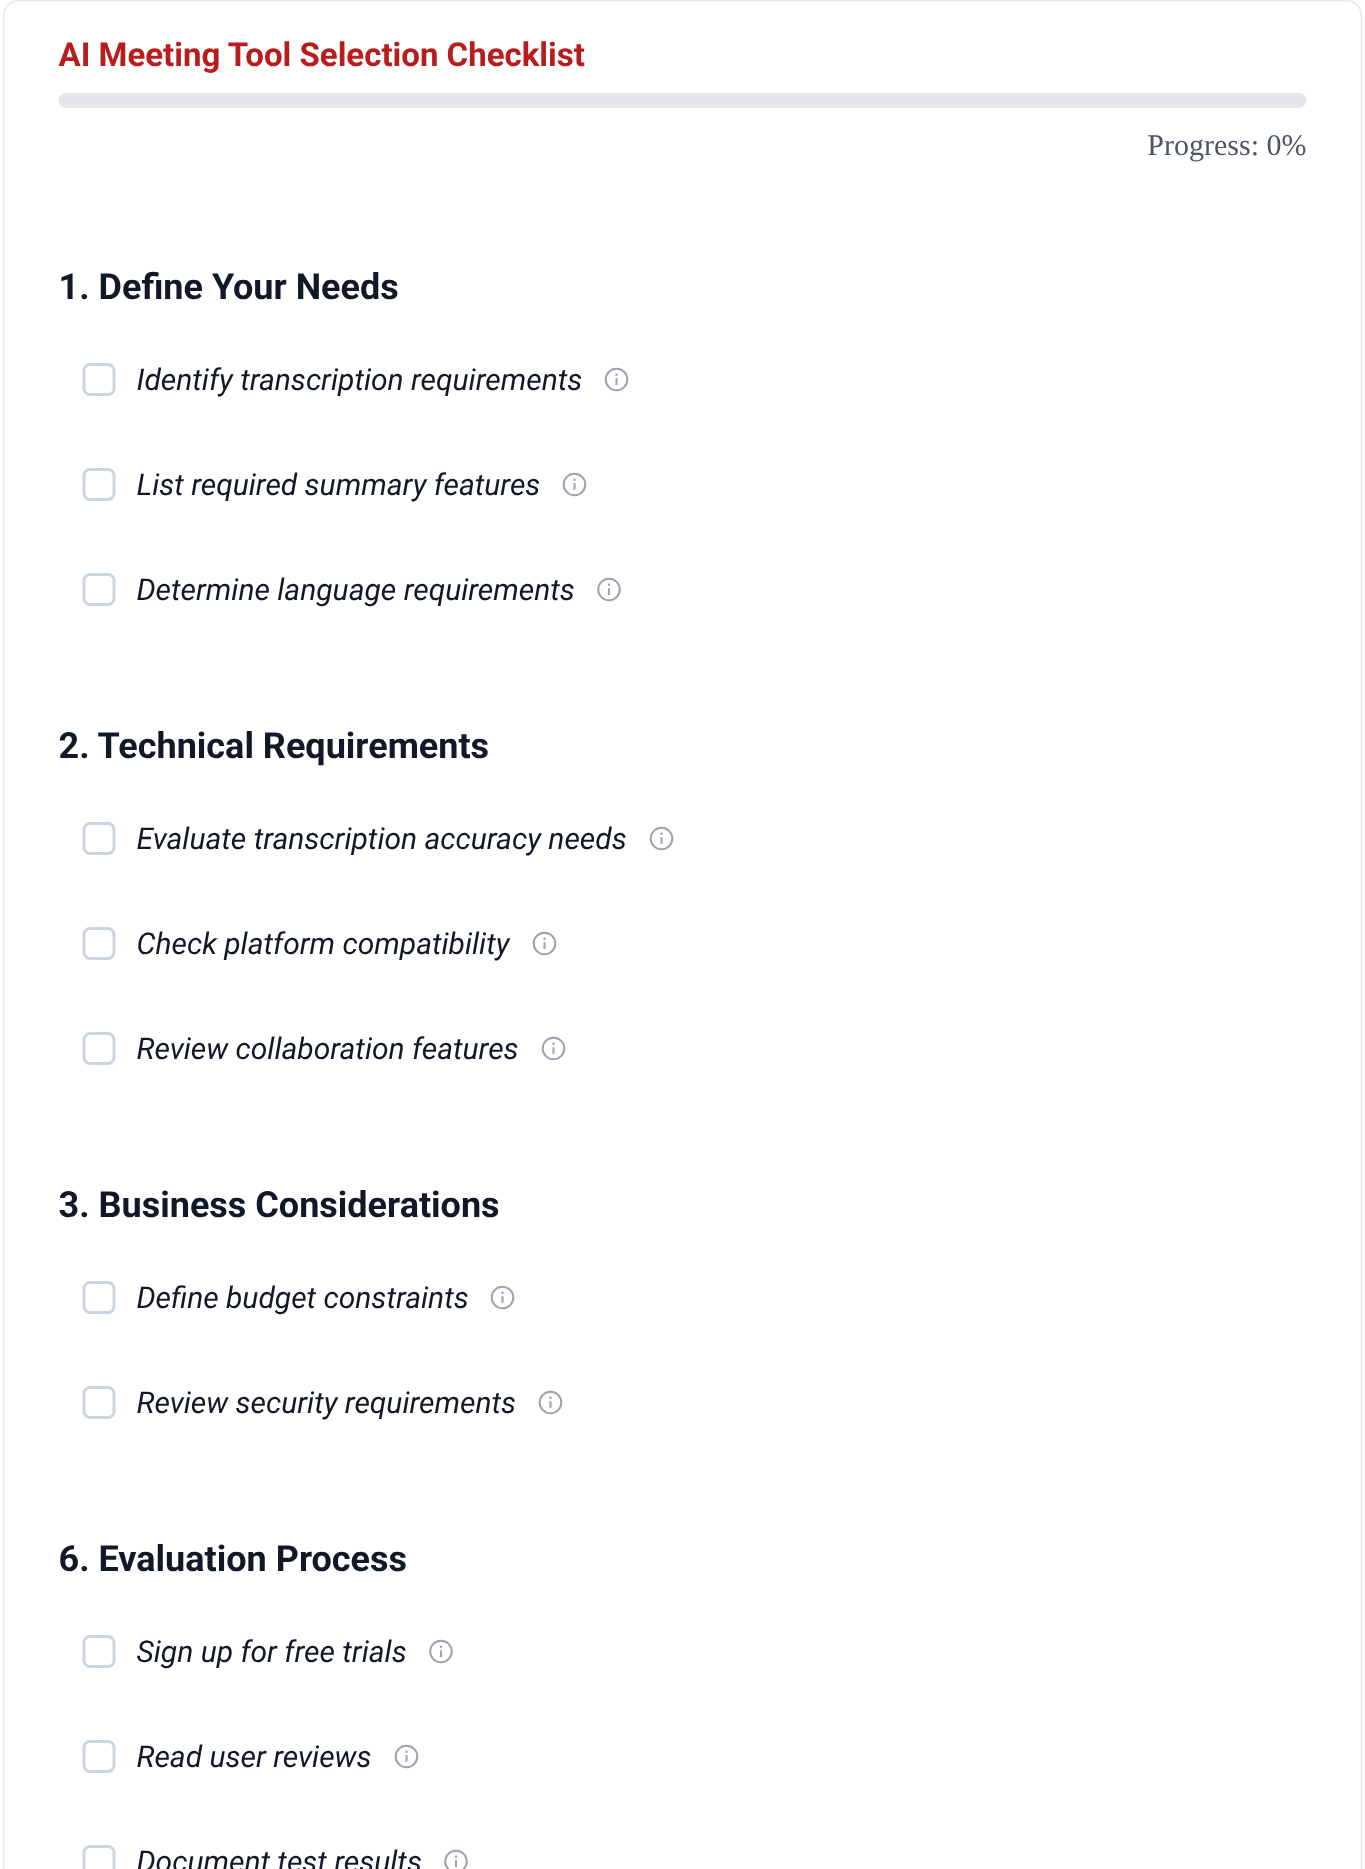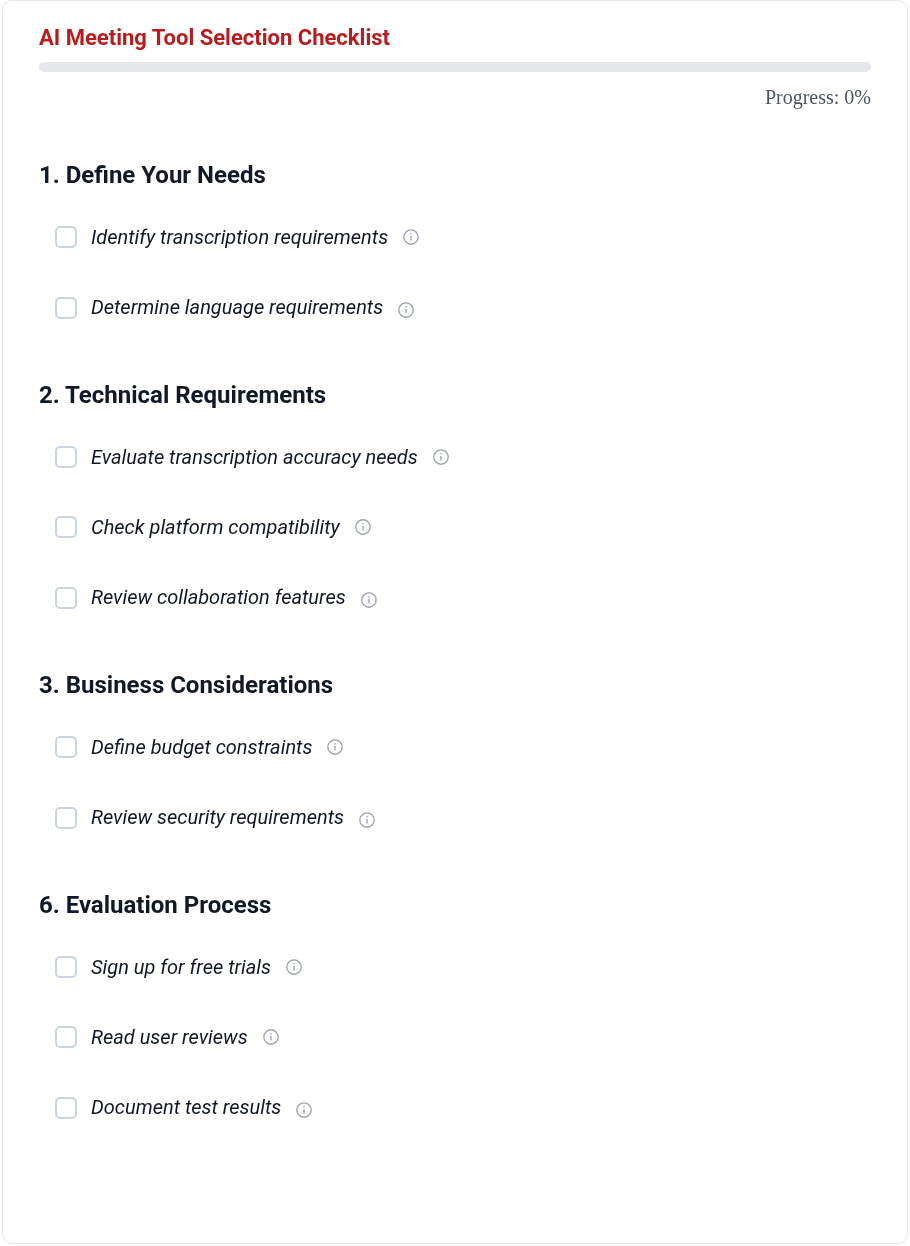--- a/index.html
+++ b/index.html
@@ -43,38 +43,38 @@
       justify-content: flex-end;
       margin-top: 14px;
       margin-bottom: 8px;
     }
     .progress-label {
       font-size: 20px;
       color: #4b5563;
       font-family: Liberation Serif, serif;
     }
     .section {
-      margin-top: 52px;
+      margin-top: 68px;
     }
     .section:first-of-type { margin-top: 44px; }
     .section-title {
       font-size: 24px;
       font-weight: 700;
       color: #111827;
       margin-bottom: 26px;
     }
     .items { padding-left: 16px; }
     .item-row {
       display: flex;
       align-items: center;
       gap: 14px;
       padding: 10px 0;
       margin-bottom: 26px;
     }
-    .item-row:last-child { margin-bottom: 0; align-items: flex-end; }
+    .item-row:last-child { margin-bottom: 0; }
     .checkbox {
       width: 22px;
       height: 22px;
       border: 2px solid #cbd5e1;
       border-radius: 5px;
       background: #fff;
       flex: 0 0 auto;
       cursor: pointer;
     }
     .item-label {
@@ -114,20 +114,31 @@
         <span class="info-icon">
           <svg viewBox="0 0 20 20" width="18" height="18" fill="none" stroke="currentColor" stroke-width="1.5">
             <circle cx="10" cy="10" r="8"></circle>
               <circle cx="10" cy="6.5" r="0.9" fill="currentColor" stroke="none"></circle>
               <line x1="10" y1="9" x2="10" y2="14"></line>
           </svg>
         </span>
       </div>
       <div class="item-row">
         <span class="checkbox" role="checkbox" aria-checked="false"></span>
+        <span class="item-label">List required summary features</span>
+        <span class="info-icon">
+          <svg viewBox="0 0 20 20" width="18" height="18" fill="none" stroke="currentColor" stroke-width="1.5">
+            <circle cx="10" cy="10" r="8"></circle>
+              <circle cx="10" cy="6.5" r="0.9" fill="currentColor" stroke="none"></circle>
+              <line x1="10" y1="9" x2="10" y2="14"></line>
+          </svg>
+        </span>
+      </div>
+      <div class="item-row">
+        <span class="checkbox" role="checkbox" aria-checked="false"></span>
         <span class="item-label">Determine language requirements</span>
         <span class="info-icon">
           <svg viewBox="0 0 20 20" width="18" height="18" fill="none" stroke="currentColor" stroke-width="1.5">
             <circle cx="10" cy="10" r="8"></circle>
               <circle cx="10" cy="6.5" r="0.9" fill="currentColor" stroke="none"></circle>
               <line x1="10" y1="9" x2="10" y2="14"></line>
           </svg>
         </span>
       </div>
     </div>

